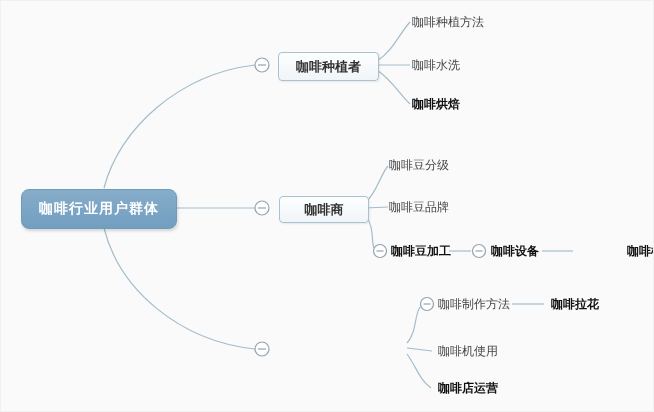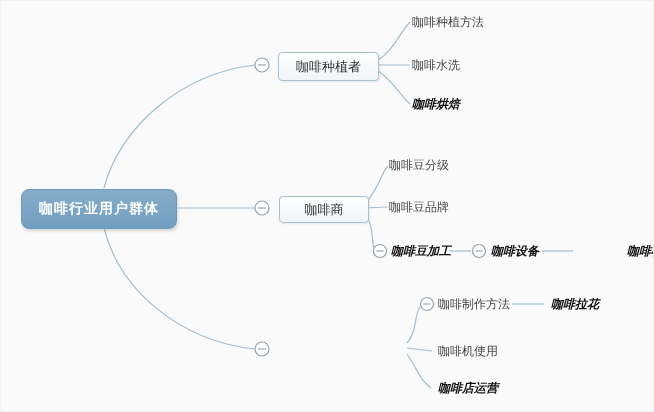--- a/index.html
+++ b/index.html
@@ -21,32 +21,32 @@
     display:flex;align-items:center;justify-content:center;
     color:#ffffff;font-size:14px;font-weight:bold;letter-spacing:1px;
     cursor:default;
   }
   .branch-node{
     position:absolute;
     background:linear-gradient(#fdfefe,#f0f5f9);
     border:1px solid #a9c2d3;border-radius:4px;
     box-shadow:1px 1px 2px rgba(0,0,0,0.08);
     display:flex;align-items:center;justify-content:center;
-    color:#333333;font-size:13px;font-weight:normal;
+    color:#333333;font-size:13px;font-weight:bold;
     cursor:default;
   }
   .b1{left:277px;top:51px;width:99px;height:27px;}
   .b2{left:278px;top:195px;width:88px;height:25px;}
   .b3{left:278px;top:334px;width:128px;height:27px;}
   .leaf{
     position:absolute;
     font-size:12px;color:#444444;white-space:nowrap;line-height:14px;
     cursor:default;
   }
-  .leaf.bold{font-weight:bold;color:#111111;font-style:italic;}
+  .leaf.bold{font-weight:bold;color:#111111;}
 </style>
 </head>
 <body>
 
 <div class="canvas">
 
   <svg class="links" viewBox="0 0 654 412" xmlns="http://www.w3.org/2000/svg">
     <g fill="none" stroke="#a3bccb" stroke-width="1.2">
 
       <path d="M 103 187 C 118 128, 178 73, 254 64"></path>

